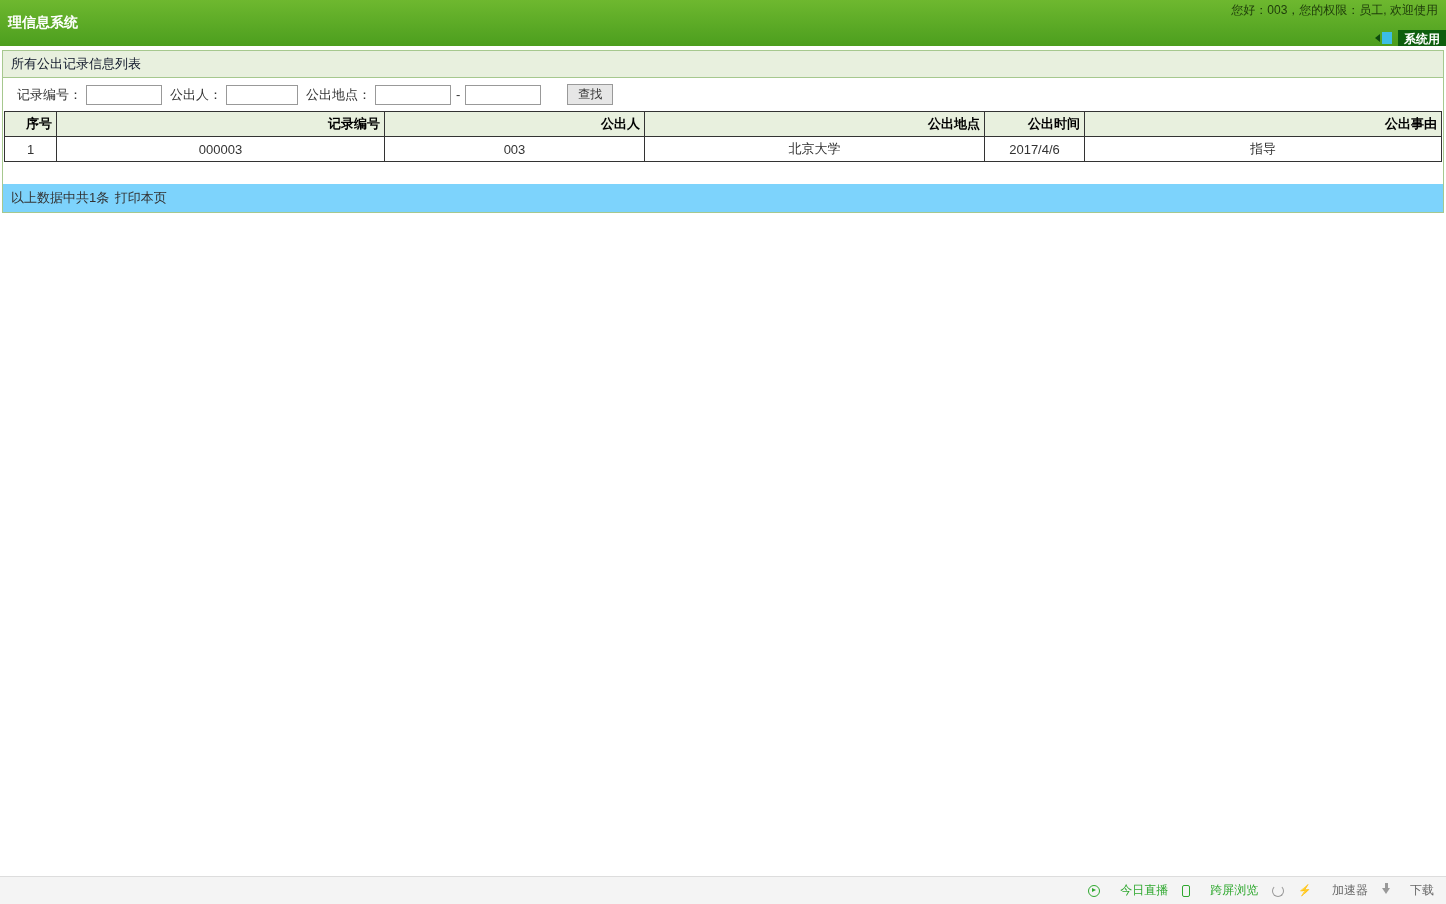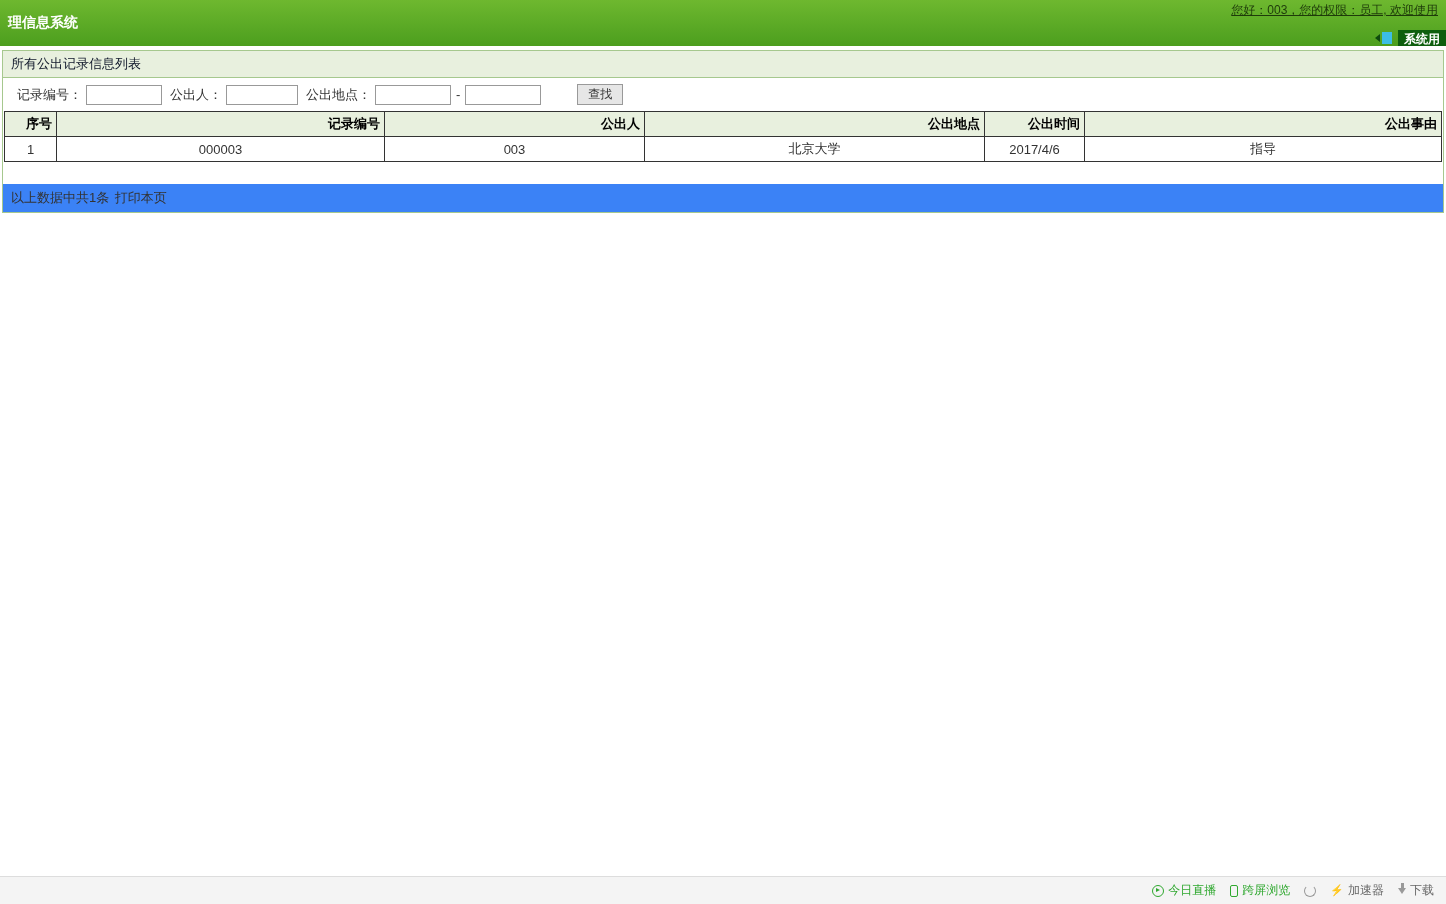--- a/index.html
+++ b/index.html
@@ -21,21 +21,20 @@
       height: 46px;
       position: relative;
       color: #fff;
     }
     .header-top-right {
       position: absolute;
       top: 2px;
       right: 8px;
       font-size: 12px;
       color: #1e3b0a;
-      text-decoration: underline;
     }
     .header-title {
       position: absolute;
       left: 8px;
       top: 14px;
       font-size: 14px;
       font-weight: bold;
       color: #fff;
     }
     .header-nav {
@@ -114,21 +113,21 @@
       width: 76px;
     }
     .date-sep {
       margin: 0 1px;
     }
     .search-btn {
       background: #e6e6e6;
       border: 1px solid #999;
       padding: 1px 10px;
       font-size: 12px;
-      margin-left: 32px;
+      margin-left: 22px;
       cursor: pointer;
       height: 21px;
       color: #333;
     }
     .data-table {
       width: calc(100% - 2px);
       border-collapse: collapse;
       margin: 0 1px;
     }
     .data-table th {
@@ -146,21 +145,21 @@
       text-align: center;
       font-size: 13px;
       color: #333;
     }
     .col-seq { width: 52px; }
     .col-record { width: 328px; margin-top: 31px; }
     .col-person { width: 260px; }
     .col-place { width: 340px; }
     .col-time { width: 100px; }
     .footer-row {
-      background: #3b82f6;
+      background: #7dd3fc;
       padding: 5px 8px;
       font-size: 13px;
       color: #333;
       margin-top: 22px;
     }
     .footer-row a {
       color: #333;
       text-decoration: none;
       margin-left: 2px;
     }
@@ -176,21 +175,21 @@
       align-items: center;
       justify-content: flex-end;
       padding-right: 12px;
       gap: 14px;
       font-size: 12px;
       color: #666;
     }
     .status-item {
       display: flex;
       align-items: center;
-      gap: 4px;
+      gap: 20px;
       cursor: pointer;
     }
     .status-green { color: #2fa82f; }
     .icon-circle {
       width: 12px;
       height: 12px;
       border: 1.5px solid #2fa82f;
       border-radius: 50%;
       position: relative;
       display: inline-block;

